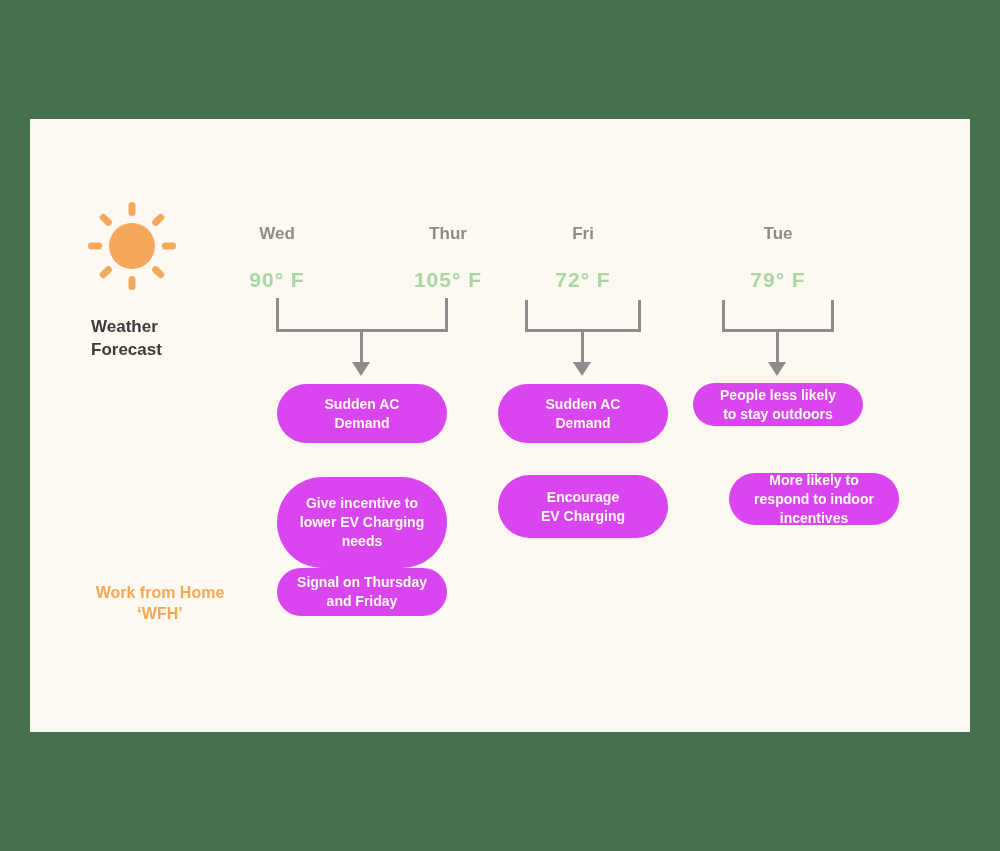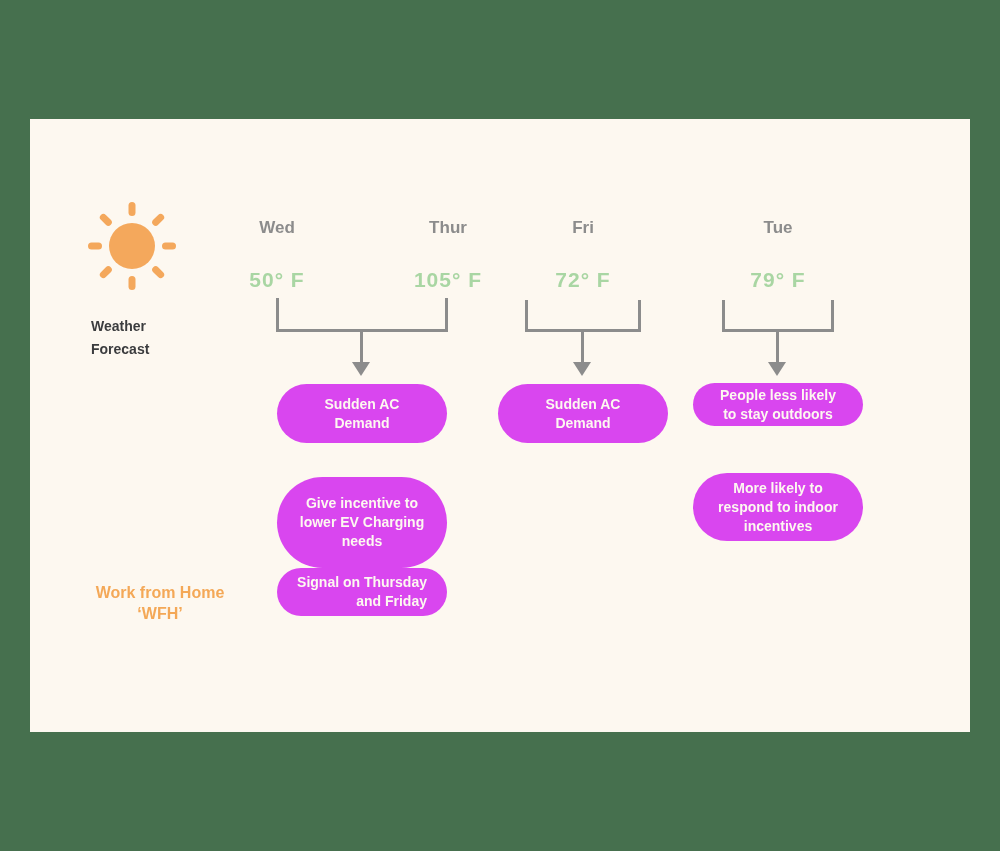--- a/index.html
+++ b/index.html
@@ -14,25 +14,25 @@
     position: absolute;
     left: 30px; top: 119px;
     width: 940px; height: 613px;
     background: #FDF8F0;
   }
   .abs { position: absolute; }
   .pre { white-space: pre-line; }
 
   .legend-title {
     left: 61px; top: 196px; width: 160px;
-    font-size: 14px; font-weight: 700;
+    font-size: 17px; font-weight: 700;
     color: #3B3C3E; line-height: 23px;
   }
   .day-label {
-    width: 120px; top: 99px;
+    width: 120px; top: 105px;
     font-size: 17px; font-weight: 700;
     color: #8C8C8C; text-align: center;
   }
   .temp-label {
     width: 140px; top: 149px;
     font-size: 21px; font-weight: 700;
     color: #A9D6A3; text-align: center;
     letter-spacing: 1px;
   }
   .bracket {
@@ -92,21 +92,21 @@
   </svg>
 
   <div class="abs legend-title pre">Weather
 Forecast</div>
 
   <div class="abs day-label" style="left:187px;">Wed</div>
   <div class="abs day-label" style="left:358px;">Thur</div>
   <div class="abs day-label" style="left:493px;">Fri</div>
   <div class="abs day-label" style="left:688px;">Tue</div>
 
-  <div class="abs temp-label" style="left:177px;">50° F</div>
+  <div class="abs temp-label" style="left:177px;">90° F</div>
   <div class="abs temp-label" style="left:348px;">105° F</div>
   <div class="abs temp-label" style="left:483px;">72° F</div>
   <div class="abs temp-label" style="left:678px;">79° F</div>
 
   <div class="abs bracket" style="left:246px; top:179px; width:172px; height:34px;"></div>
   <div class="abs bracket" style="left:495px; top:181px; width:116px; height:32px;"></div>
   <div class="abs bracket" style="left:692px; top:181px; width:112px; height:32px;"></div>
 
   <div class="abs arrow-stem" style="left:330px;"></div>
   <div class="abs arrow-head" style="left:322px;"></div>
@@ -120,22 +120,24 @@
   <div class="abs pill pre" style="left:247px; top:265px; height:59px;">Sudden AC
 Demand</div>
   <div class="abs pill pre" style="left:468px; top:265px; height:59px;">Sudden AC
 Demand</div>
   <div class="abs pill pre" style="left:663px; top:264px; height:43px;">People less  likely
 to stay outdoors</div>
 
   <div class="abs pill pre" style="left:247px; top:358px; height:91px;">Give incentive to
 lower EV Charging
 needs</div>
-  <div class="abs pill pre" style="left:663px; top:354px; height:68px;">More likely to
+  <div class="abs pill pre" style="left:468px; top:356px; height:63px;">Encourage
+EV Charging</div>
+  <div class="abs pill pre" style="left:699px; top:354px; height:52px;">More likely to
 respond to indoor
 incentives</div>
 
   <div class="abs wfh-label pre">Work from Home
 ‘WFH’</div>
-  <div class="abs pill pre" style="left:247px; top:449px; height:48px;text-align:right;">Signal on Thursday
+  <div class="abs pill pre" style="left:247px; top:449px; height:48px;">Signal on Thursday
 and Friday</div>
 
 </div>
 
 </body></html>

